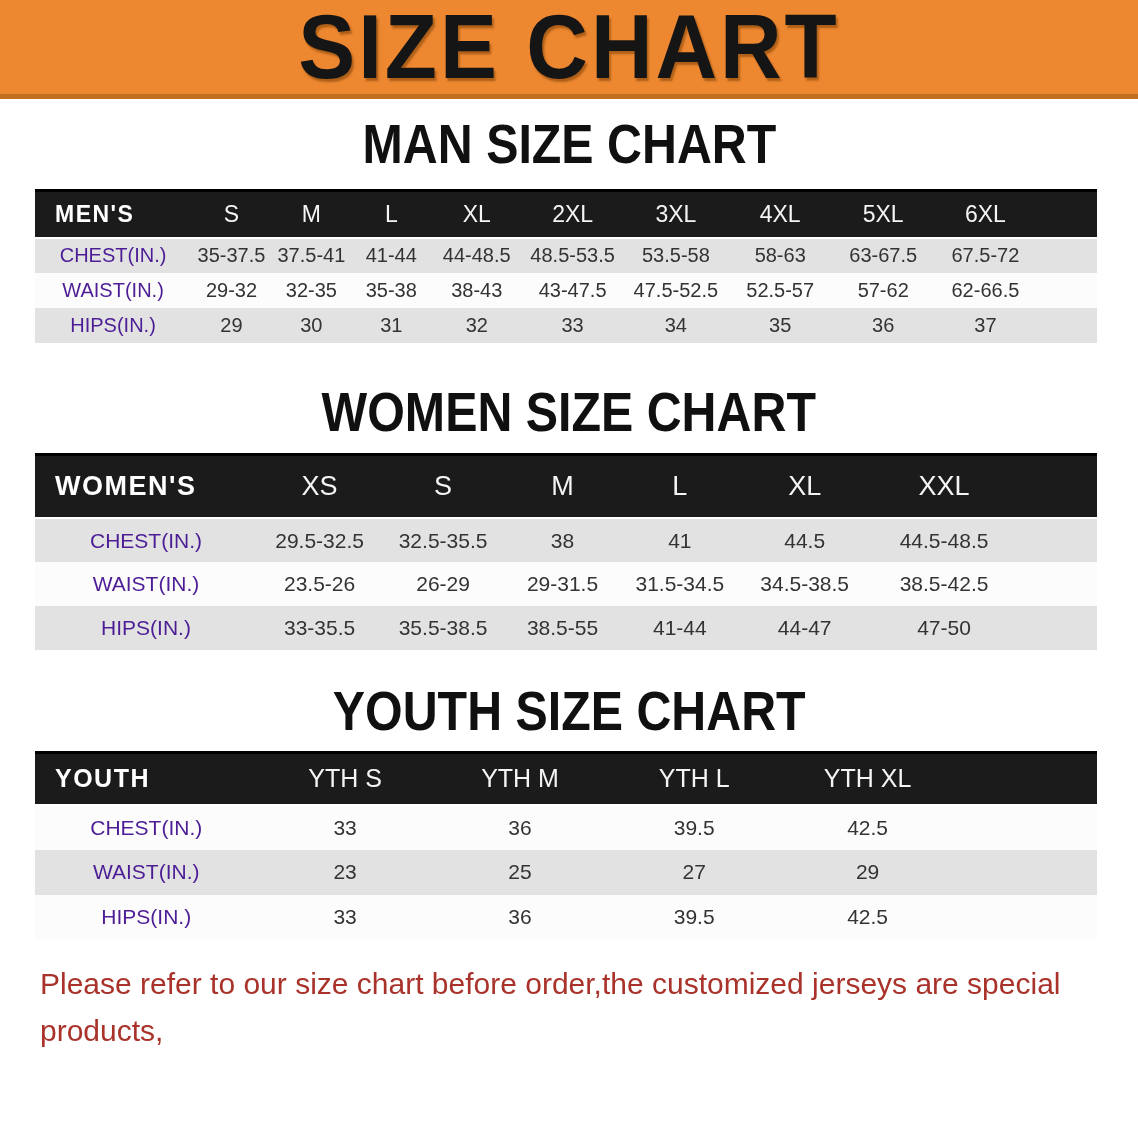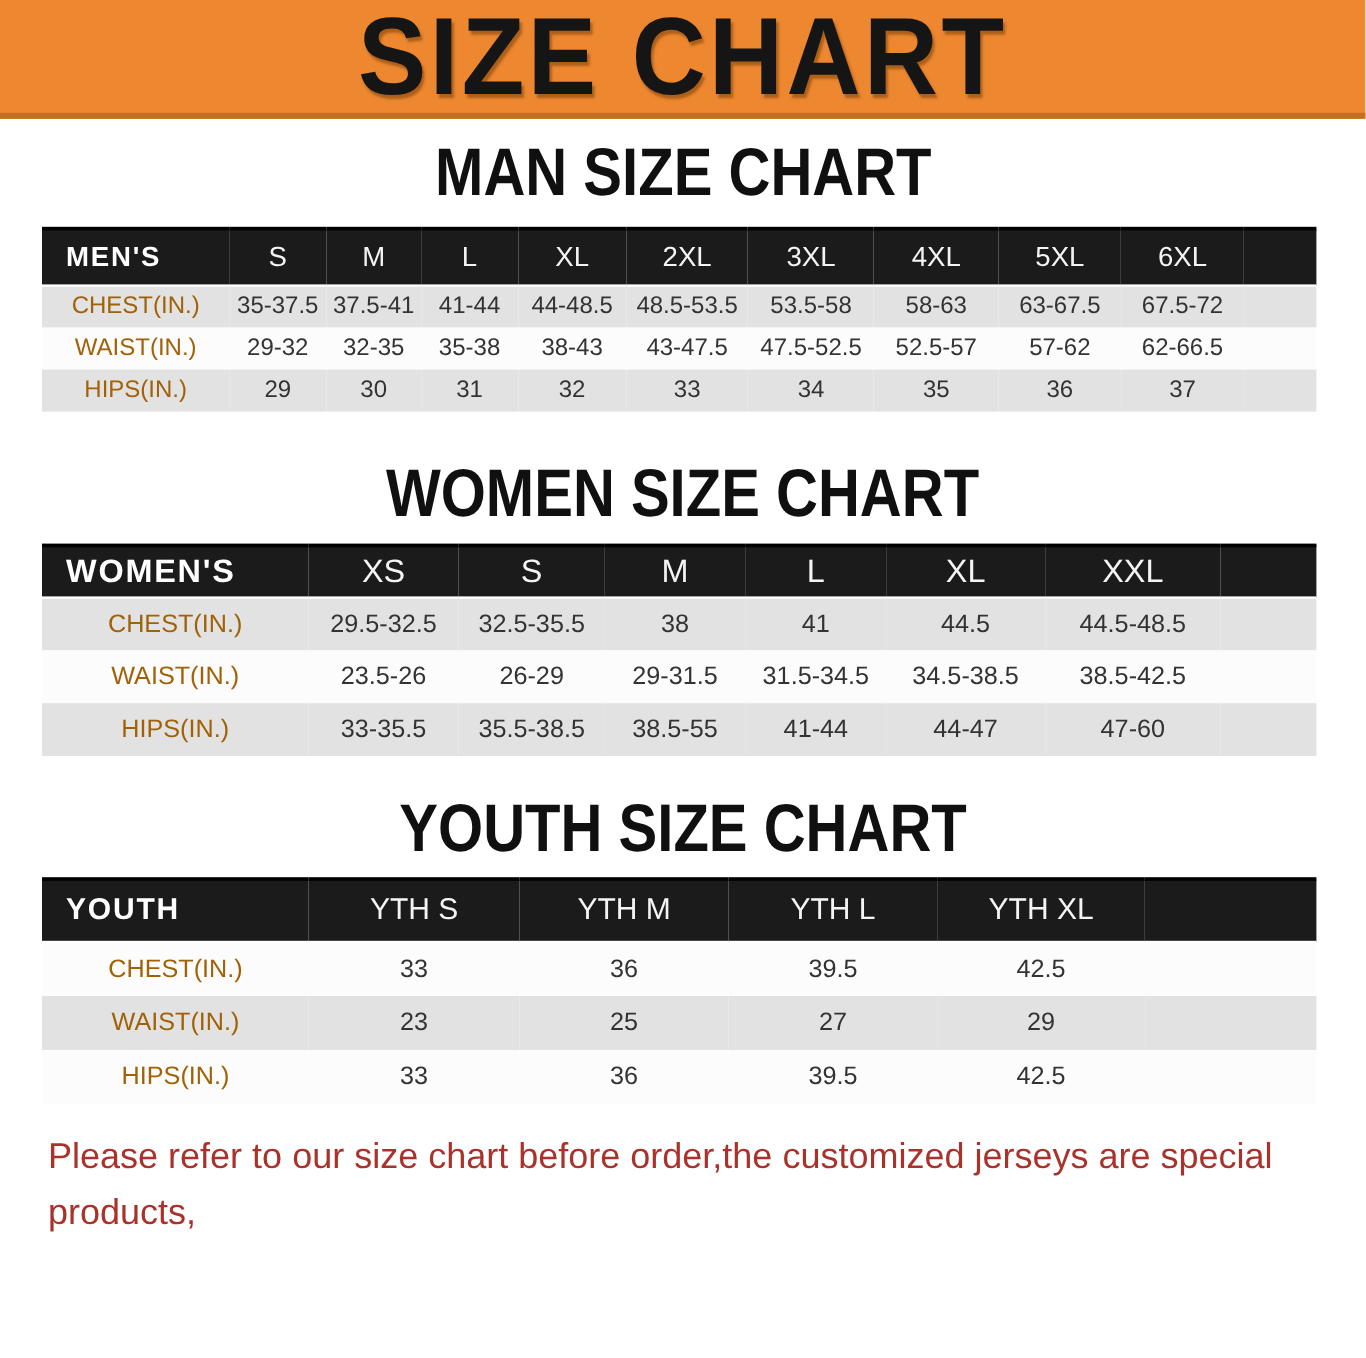--- a/index.html
+++ b/index.html
@@ -42,27 +42,27 @@
     color:#F4F4F4; text-align:center; vertical-align:middle;
     border-top:3px solid #000; border-bottom:2px solid #FFF;
   }
   td.corner{
     text-align:left !important; padding-left:20px;
     font-weight:bold; letter-spacing:1.5px; color:#FFFFFF !important;
   }
   tr.gray{ background:#E2E2E2; }
   tr.white{ background:#FCFCFC; }
   tr.body td{ text-align:center; vertical-align:middle; color:#333333; }
-  tr.body td.row-label{ color:#a16207; }
+  tr.body td.row-label{ color:#4c1d95; }
 
   .table-men tr.head td{ height:47px; font-size:23px; }
   .table-men td.corner{ font-size:31px; }
   .table-men tr.body td{ height:35px; font-size:20px; }
 
-  .table-women tr.head td{ height:44px; font-size:27px; }
+  .table-women tr.head td{ height:64px; font-size:27px; }
   .table-women td.corner{ font-size:31px; }
   .table-women tr.body td{ height:44px; font-size:21px; }
 
   .table-youth tr.head td{ height:52px; font-size:25px; }
   .table-youth td.corner{ font-size:30px; }
   .table-youth tr.body td{ height:45px; font-size:21px; }
 
   
   .footer-note{
     margin:20px 0 0 40px; color:#A9332B;
@@ -196,21 +196,21 @@
     <td>38.5-42.5</td>
     <td></td>
   </tr>
   <tr class="body gray">
     <td class="row-label">HIPS(IN.)</td>
     <td>33-35.5</td>
     <td>35.5-38.5</td>
     <td>38.5-55</td>
     <td>41-44</td>
     <td>44-47</td>
-    <td>47-60</td>
+    <td>47-50</td>
     <td></td>
   </tr>
 </tbody>
   </table>
 
 <div class="section-heading heading-youth">
   <span>YOUTH SIZE CHART</span>
 </div>
 
 <table class="size-table table-youth">

